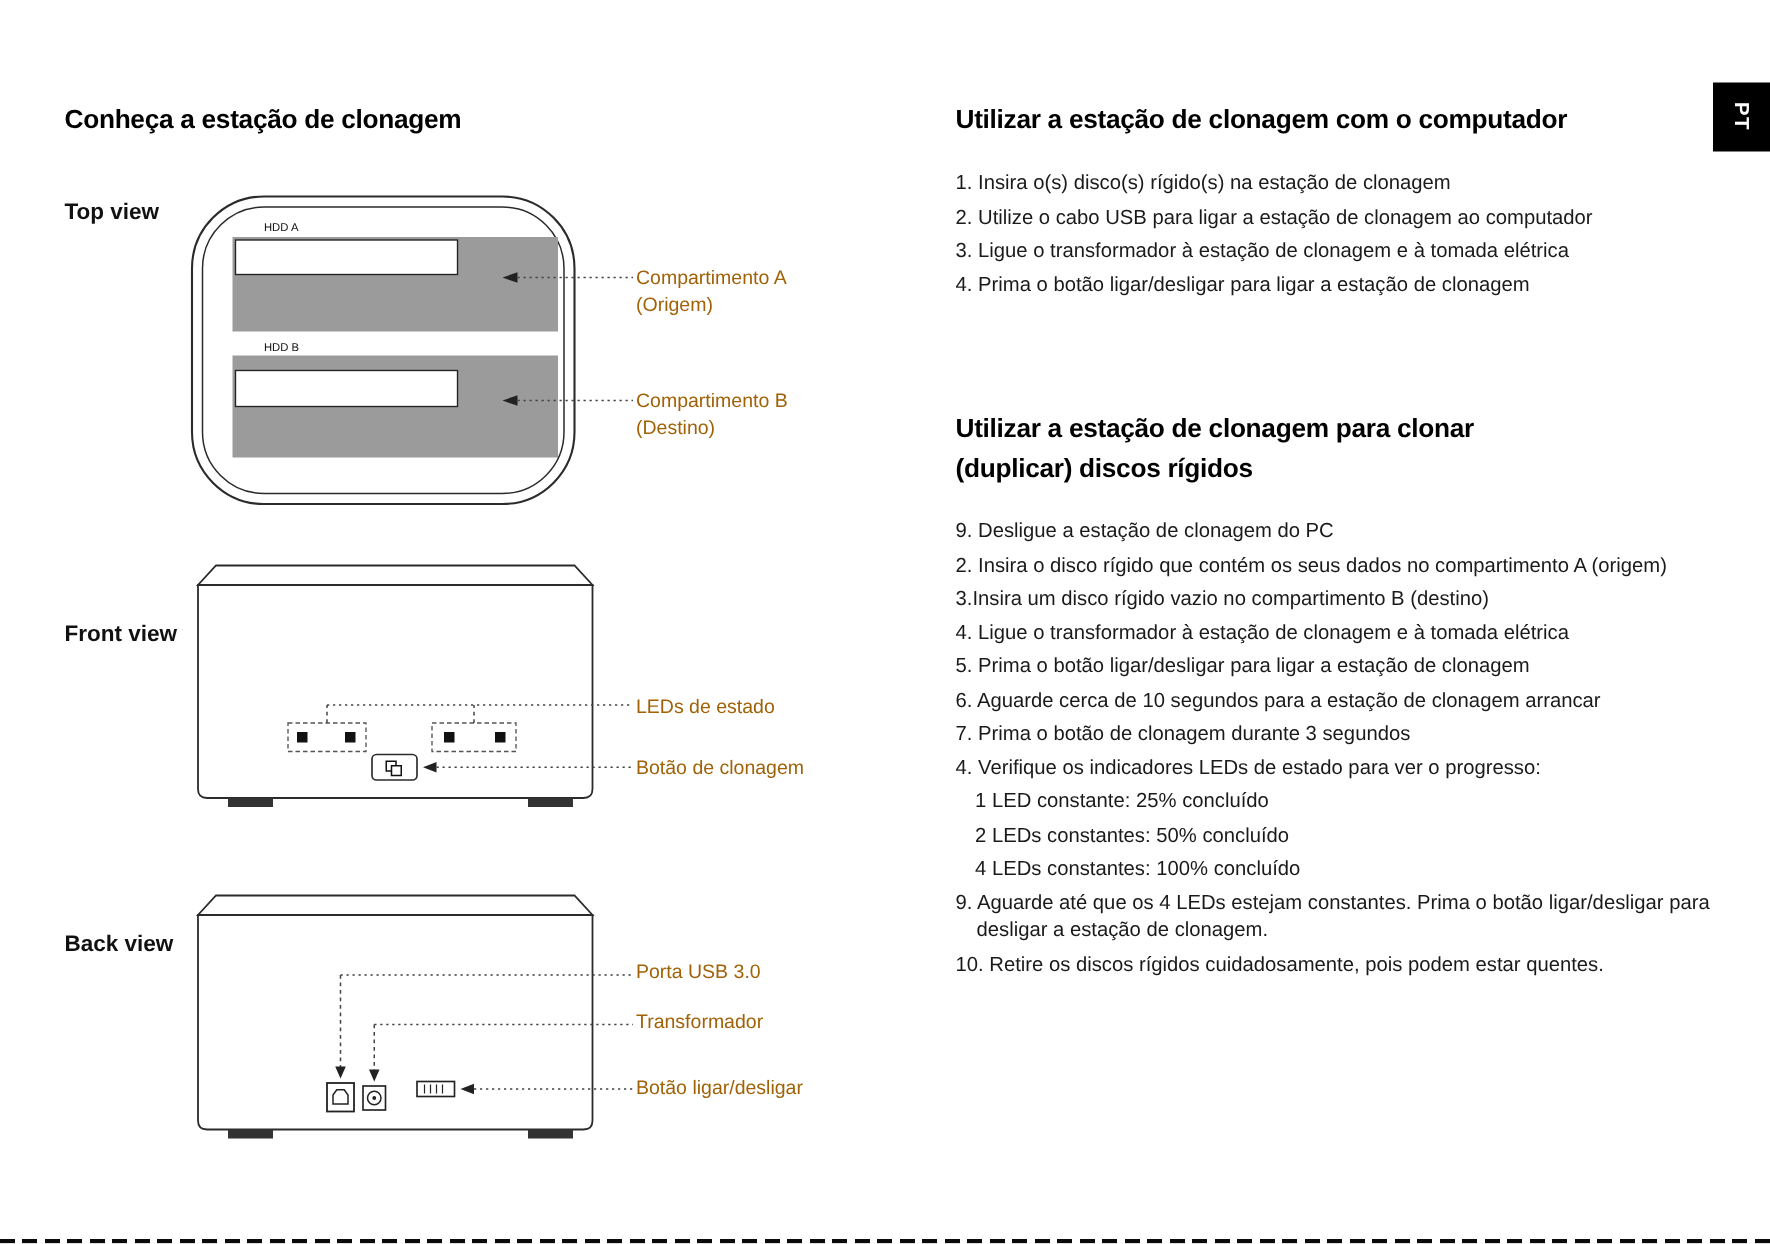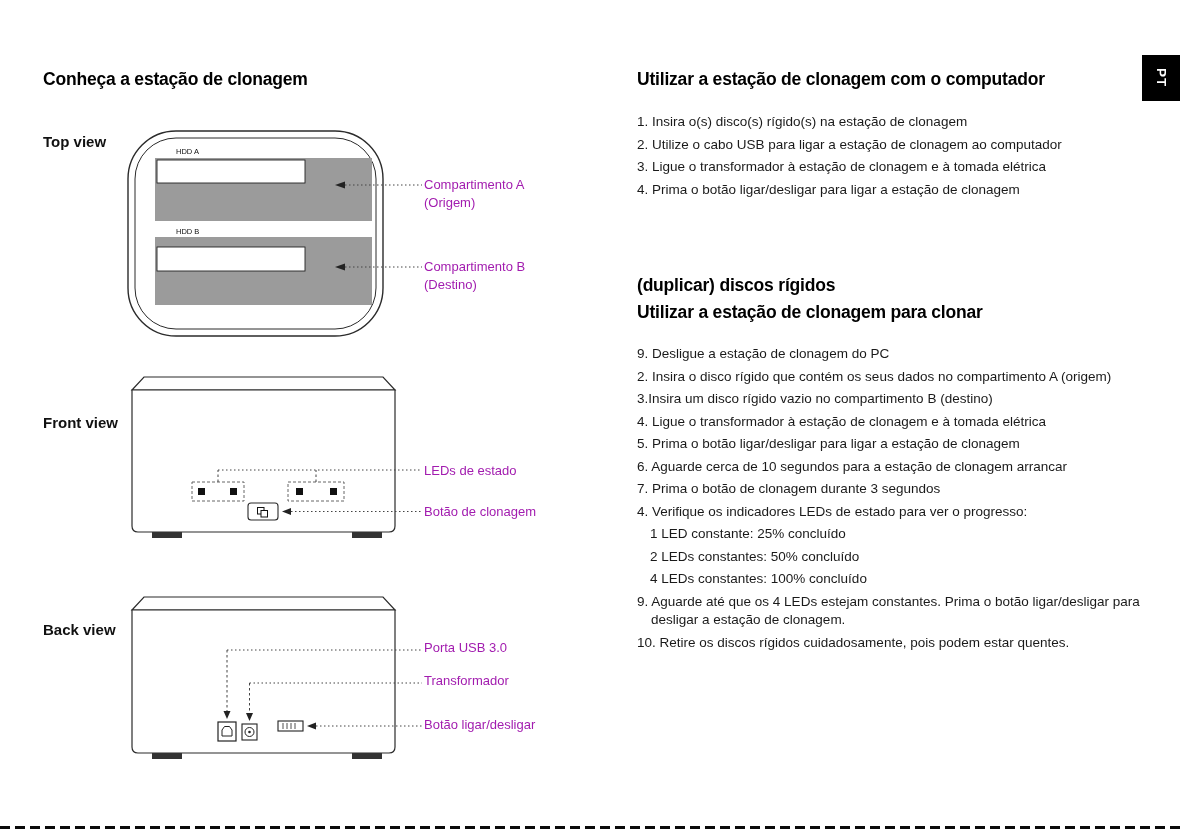--- a/index.html
+++ b/index.html
@@ -2,21 +2,21 @@
 <html lang="pt"><head>
 <meta charset="utf-8">
 <style>
   * { margin:0; padding:0; box-sizing:border-box; }
   html,body { background:#ffffff; }
   body { font-family:"Liberation Sans", sans-serif; color:#1a1a1a; }
   .page { position:relative; width:1180px; height:829px; background:#fff; overflow:hidden; }
   .abs { position:absolute; }
   .doc-title { font-size:17.5px; font-weight:bold; color:#000; letter-spacing:-0.2px; }
   .view-label { font-size:15px; font-weight:bold; color:#111; }
-  .callout { font-size:13px; color:#a21caf; white-space:nowrap; }
+  .callout { font-size:13px; color:#a16207; white-space:nowrap; }
   .steps { list-style:none; font-size:13.5px; line-height:18.5px; color:#1a1a1a; }
   .steps li { margin-bottom:4px; padding-left:14px; text-indent:-14px; }
   .steps li.sub { padding-left:13px; text-indent:0; }
   .steps li.note { padding-left:8px; text-indent:0; font-size:11.5px; font-style:italic; color:#222; }
   .lang-tab {
     position:absolute; right:0; top:55px; width:38px; height:46px;
     background:#000; color:#fff; display:flex; align-items:center; justify-content:center;
   }
   .lang-tab span { writing-mode:vertical-rl; font-size:13.5px; font-weight:bold; letter-spacing:1px; }
   .cut-line {
@@ -127,22 +127,22 @@
   <div class="abs doc-title" style="left:637px; top:69px;">Utilizar a estação de clonagem com o computador</div>
 
   <ul class="steps abs" style="left:637px; top:113px; width:520px;">
     <li>1. Insira o(s) disco(s) rígido(s) na estação de clonagem</li>
     <li>2. Utilize o cabo USB para ligar a estação de clonagem ao computador</li>
     <li>3. Ligue o transformador à estação de clonagem e à tomada elétrica</li>
     <li>4. Prima o botão ligar/desligar para ligar a estação de clonagem</li>
   </ul>
 
   <div class="abs doc-title" style="left:637px; top:272px; line-height:26.5px;">
+    <div>Utilizar a estação de clonagem para clonar</div>
     <div>(duplicar) discos rígidos</div>
-    <div>Utilizar a estação de clonagem para clonar</div>
   </div>
 
   <ul class="steps abs" style="left:637px; top:345px; width:520px;">
     <li>9. Desligue a estação de clonagem do PC</li>
     <li>2. Insira o disco rígido que contém os seus dados no compartimento A (origem)</li>
     <li>3.Insira um disco rígido vazio no compartimento B (destino)</li>
     <li>4. Ligue o transformador à estação de clonagem e à tomada elétrica</li>
     <li>5. Prima o botão ligar/desligar para ligar a estação de clonagem</li>
     <li>6. Aguarde cerca de 10 segundos para a estação de clonagem arrancar</li>
     <li>7. Prima o botão de clonagem durante 3 segundos</li>

